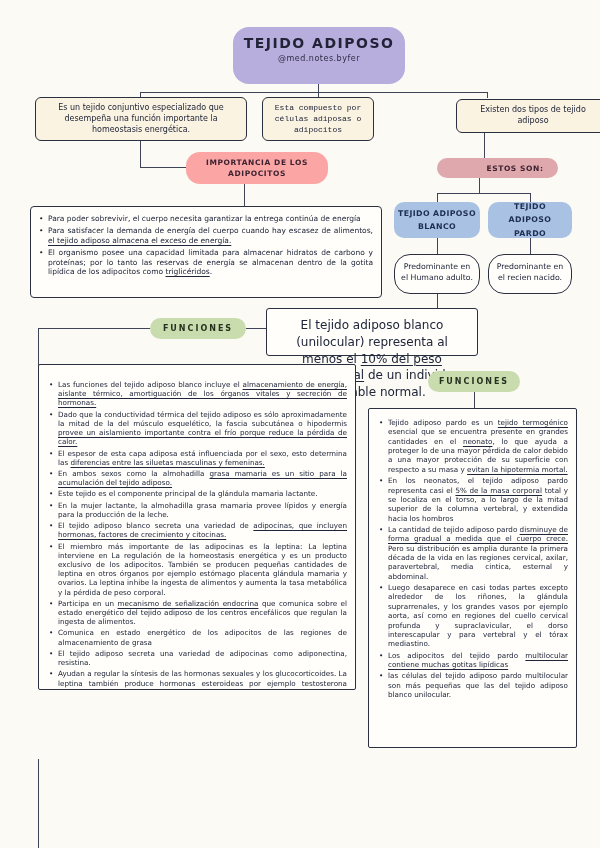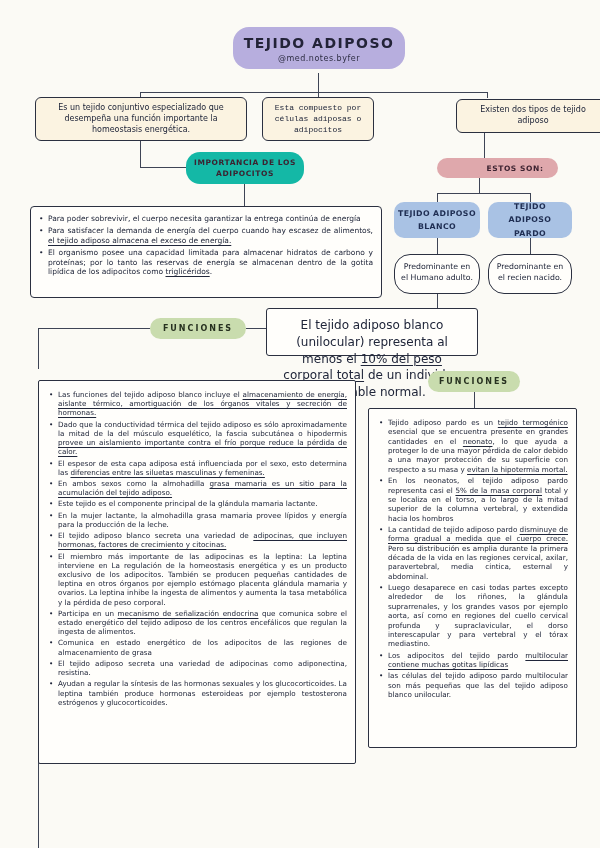--- a/index.html
+++ b/index.html
@@ -26,47 +26,47 @@
   }
   .wbox{
     position:absolute;background:#fffefb;border:1.4px solid #2b3040;
     border-radius:4px;box-sizing:border-box;
   }
   .bullets{margin:0;padding:0;list-style:none;text-align:justify;}
   .bullets li{position:relative;padding-left:11px;margin-bottom:2px;}
   .bullets li:before{content:"\2022";position:absolute;left:2px;top:0;}
   .bullets u, .richtext u{text-decoration-thickness:1px;text-underline-offset:1.5px;}
   #title-pill{
-    position:absolute;left:233px;top:27px;width:172px;height:42px;
+    position:absolute;left:233px;top:27px;width:172px;height:57px;
     background:#b7aede;border-radius:16px;text-align:center;box-sizing:border-box;
     padding-top:8px;
   }
   #title-text{font-size:14px;font-weight:bold;letter-spacing:1.5px;color:#232338;}
   #handle-text{font-size:8px;margin-top:3px;letter-spacing:.5px;color:#2e2e44;}
   #pill-importancia{
-    left:186px;top:152px;width:118px;height:32px;background:#14b8a6;
+    left:186px;top:152px;width:142px;height:32px;background:#fca5a5;
     font-size:7.5px;letter-spacing:.6px;line-height:1.5;color:#3c2230;
     padding:10px 8px;box-sizing:border-box;
   }
   #pill-estos{
     left:437px;top:158px;width:86px;height:20px;background:#dfa8ac;
     font-size:7.5px;letter-spacing:.6px;color:#3c2230;padding-left:35px;
   }
   .pill-blue{
     background:#a9c2e4;color:#1e2d52;font-size:7.8px;line-height:1.7;
     letter-spacing:.4px;border-radius:10px;padding:2px 4px;box-sizing:border-box;
   }
   .pill-green{
     background:#c9dcae;color:#26301f;font-size:8px;letter-spacing:2px;
     border-radius:11px;
   }
   #box-imp{left:30px;top:206px;width:352px;min-height:92px;padding:7px 8px 6px 6px;font-size:7.5px;line-height:1.32;}
   .predbox{font-size:7.8px;text-align:center;padding:7px 5px;line-height:1.4;border-radius:16px;}
   #box-uni{left:266px;top:308px;width:212px;height:48px;font-size:12px;text-align:center;padding:8px 10px;line-height:1.4;border-radius:3px;}
-  #box-blanco{left:38px;top:380px;width:318px;height:384px;padding:9px 8px 6px 8px;font-size:7.2px;line-height:1.28;border-radius:2px;overflow:hidden;}
+  #box-blanco{left:38px;top:364px;width:318px;height:326px;padding:15px 8px 6px 8px;font-size:7.2px;line-height:1.28;border-radius:2px;overflow:hidden;}
   #box-pardo{left:368px;top:408px;width:209px;height:340px;padding:9px 8px 6px 8px;font-size:7.2px;line-height:1.3;border-radius:2px;overflow:hidden;}
 </style>
 </head>
 <body>
 
 <div id="page">
 
   <div class="ln" style="left:318px;top:73px;width:1px;height:20px;"></div>
   <div class="ln" style="left:140px;top:92px;width:348px;height:1px;"></div>
   <div class="ln" style="left:140px;top:92px;width:1px;height:6px;"></div>

